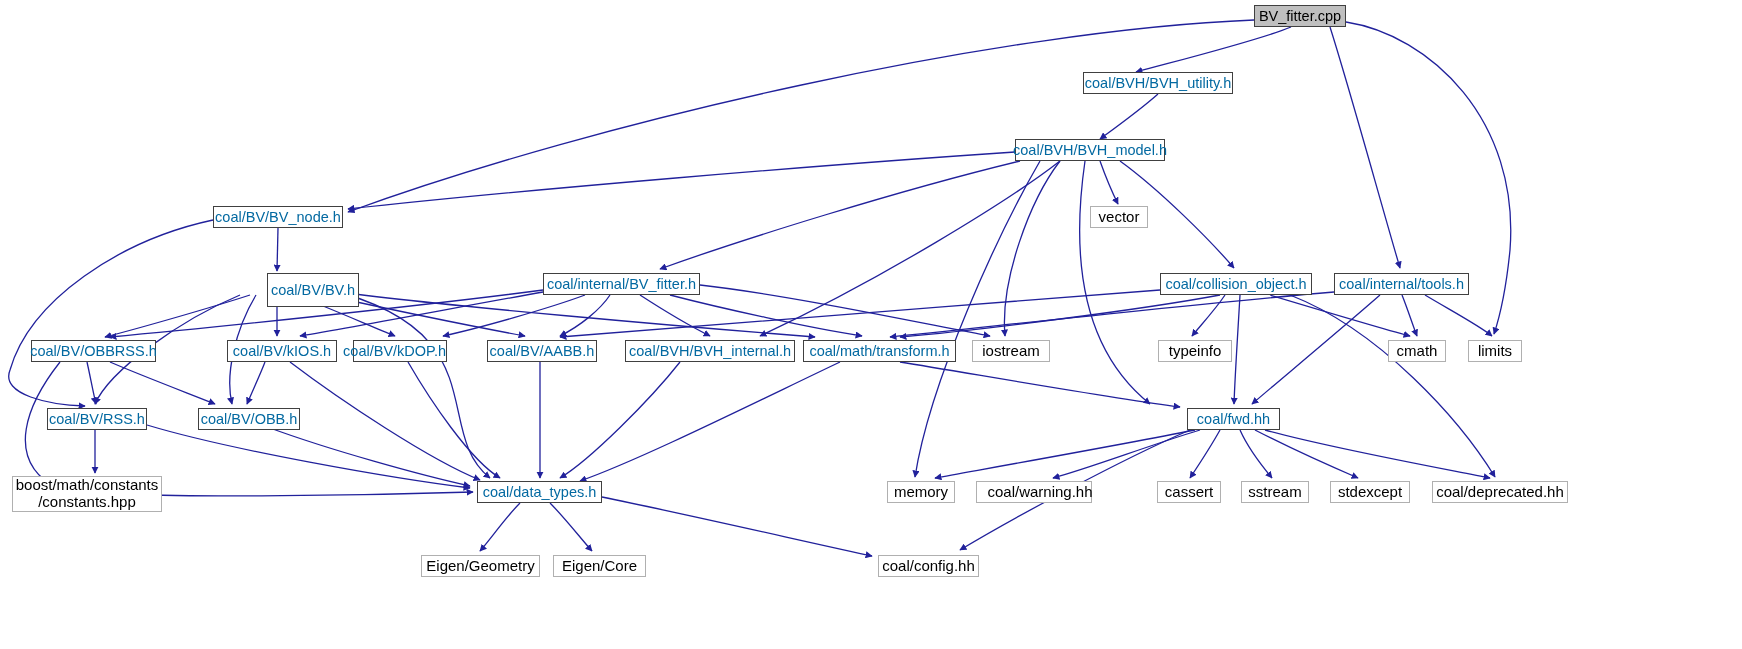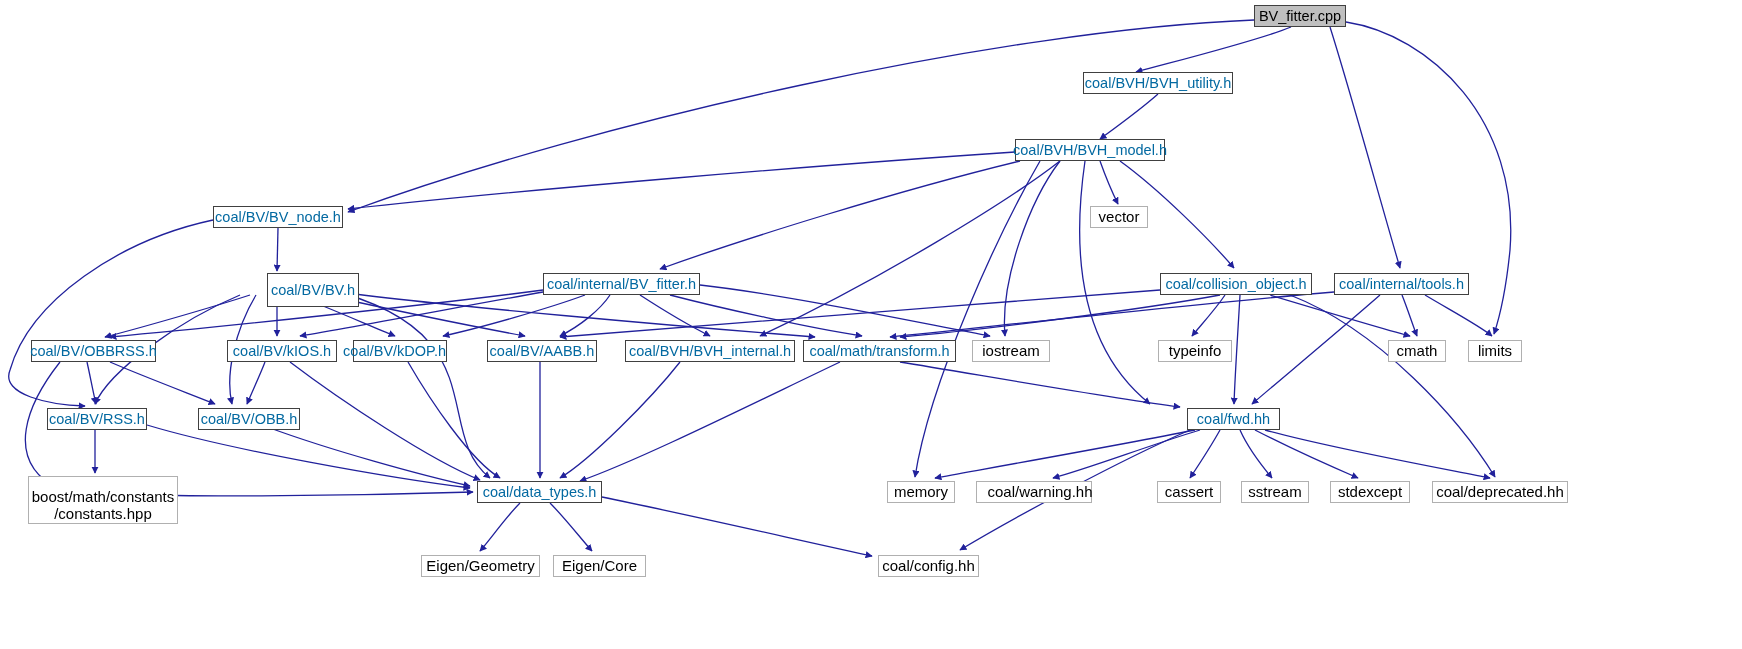--- a/index.html
+++ b/index.html
@@ -106,21 +106,21 @@
       <div class="node n-normal" style="left: 487px; top: 340px; width: 110px; height: 22px;"><span>coal/BV/AABB.h</span></div>
       <div class="node n-normal" style="left: 613px; top: 340px; width: 170px; height: 22px; margin-left: 12px;"><span>coal/BVH/BVH_internal.h</span></div>
       <div class="node n-normal" style="left: 803px; top: 340px; width: 153px; height: 22px;"><span>coal/math/transform.h</span></div>
       <div class="node n-sys" style="left: 972px; top: 340px; width: 78px; height: 22px;"><span>iostream</span></div>
       <div class="node n-sys" style="left: 1158px; top: 340px; width: 74px; height: 22px;"><span>typeinfo</span></div>
       <div class="node n-sys" style="left: 1388px; top: 340px; width: 58px; height: 22px;"><span>cmath</span></div>
       <div class="node n-sys" style="left: 1468px; top: 340px; width: 54px; height: 22px;"><span>limits</span></div>
       <div class="node n-normal" style="left: 47px; top: 408px; width: 100px; height: 22px;"><span>coal/BV/RSS.h</span></div>
       <div class="node n-normal" style="left: 198px; top: 408px; width: 102px; height: 22px;"><span>coal/BV/OBB.h</span></div>
       <div class="node n-normal" style="left: 1187px; top: 408px; width: 93px; height: 22px;"><span>coal/fwd.hh</span></div>
-      <div class="node n-sys" style="left: 28px; top: 476px; width: 150px; height: 48px; align-items: flex-end;"><span>boost/math/constants
+      <div class="node n-sys" style="left: 12px; top: 476px; width: 150px; height: 36px; align-items: flex-end;"><span>boost/math/constants
 /constants.hpp</span></div>
       <div class="node n-normal" style="left: 477px; top: 481px; width: 125px; height: 22px;"><span>coal/data_types.h</span></div>
       <div class="node n-sys" style="left: 887px; top: 481px; width: 68px; height: 22px;"><span>memory</span></div>
       <div class="node n-sys" style="left: 976px; top: 481px; width: 116px; height: 22px; padding-left: 12px;"><span>coal/warning.hh</span></div>
       <div class="node n-sys" style="left: 1157px; top: 481px; width: 64px; height: 22px;"><span>cassert</span></div>
       <div class="node n-sys" style="left: 1241px; top: 481px; width: 68px; height: 22px;"><span>sstream</span></div>
       <div class="node n-sys" style="left: 1330px; top: 481px; width: 80px; height: 22px;"><span>stdexcept</span></div>
       <div class="node n-sys" style="left: 1432px; top: 481px; width: 136px; height: 22px;"><span>coal/deprecated.hh</span></div>
       <div class="node n-sys" style="left: 421px; top: 555px; width: 119px; height: 22px;"><span>Eigen/Geometry</span></div>
       <div class="node n-sys" style="left: 553px; top: 555px; width: 93px; height: 22px;"><span>Eigen/Core</span></div>

